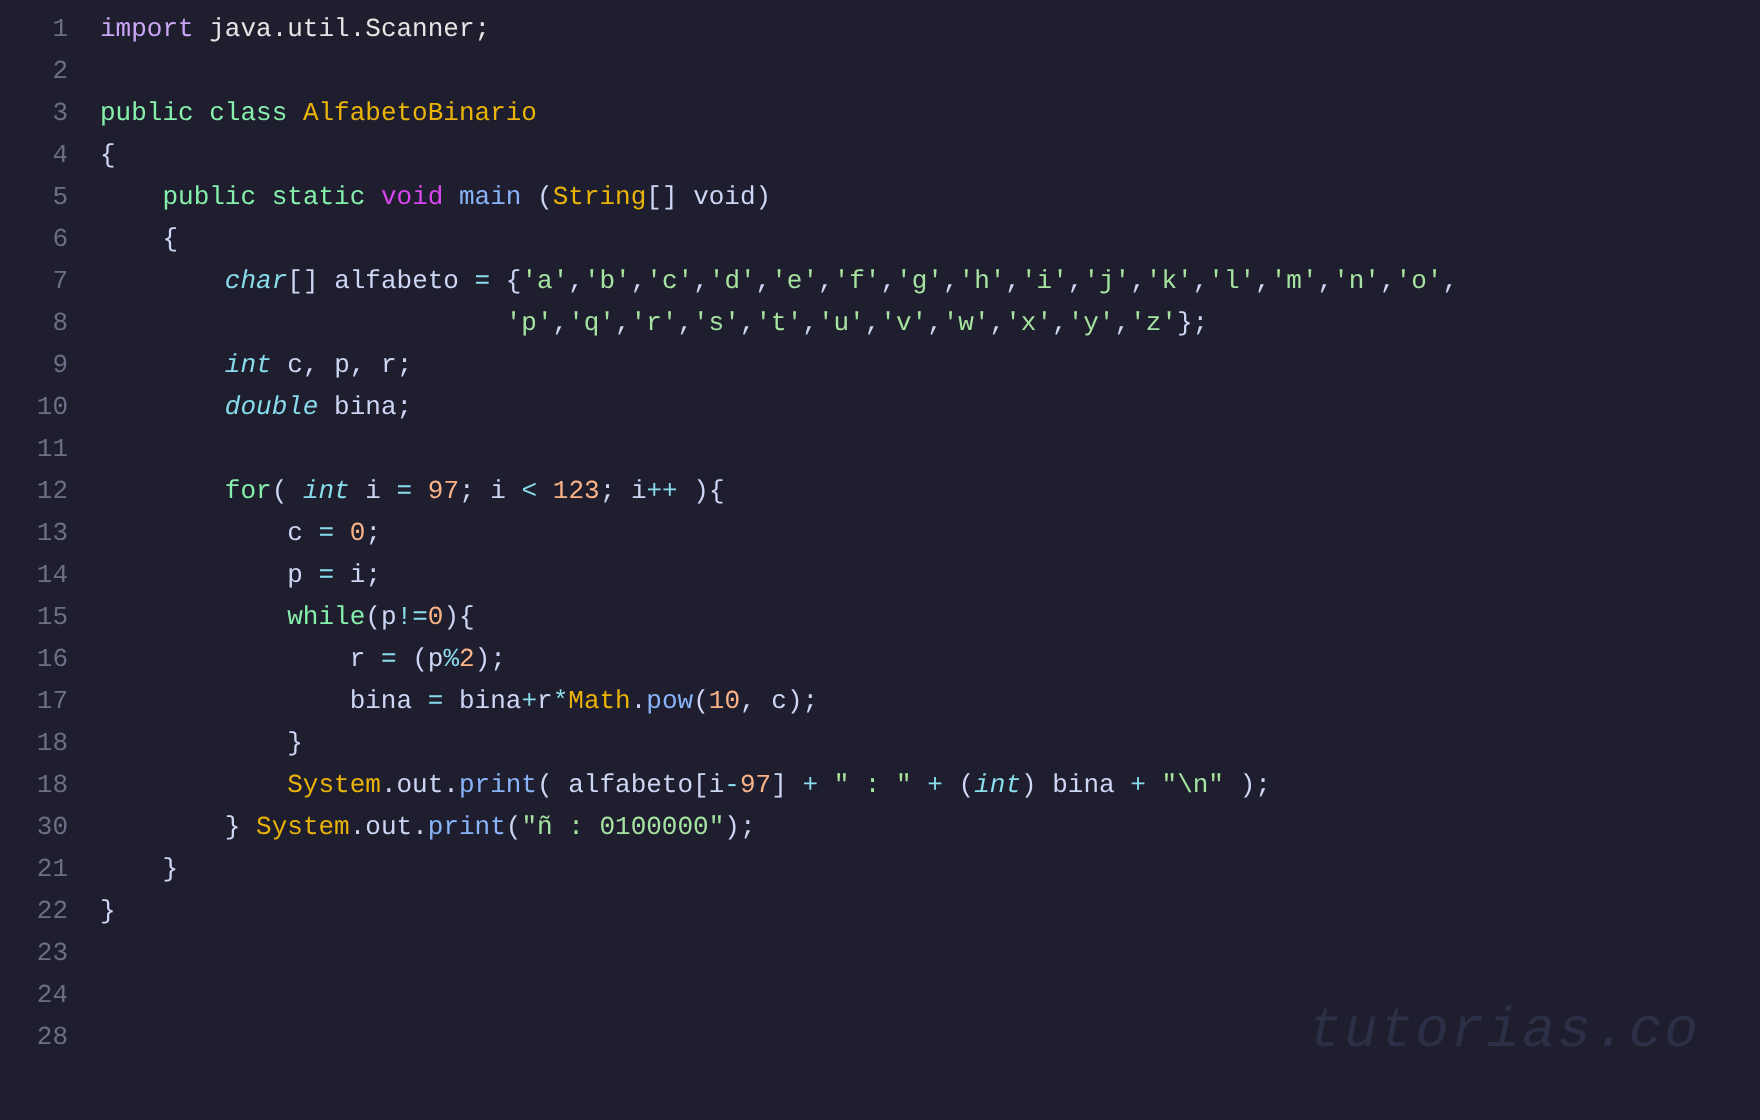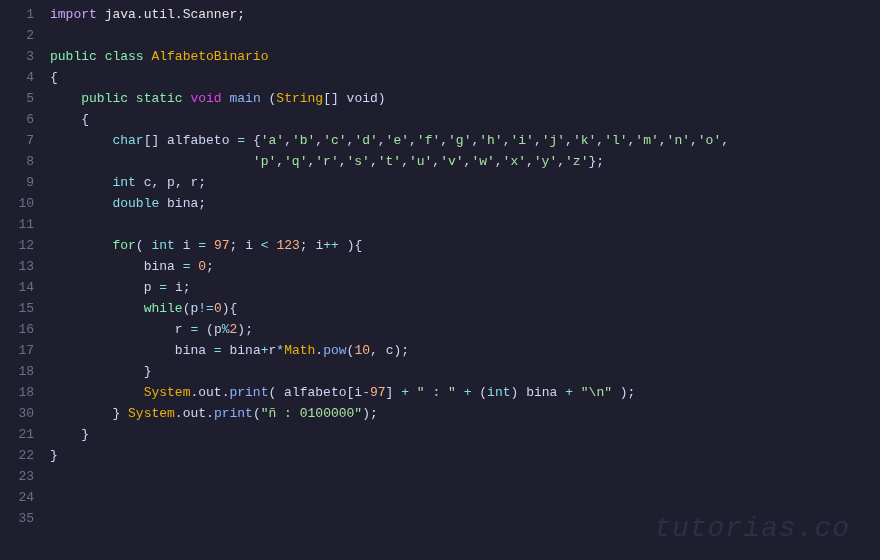--- a/index.html
+++ b/index.html
@@ -46,26 +46,26 @@
     .str { color: #a6e3a1; } 
     .num { color: #fab387; }
     .method { color: #89b4fa; }
     .class-name { color: #eab308; } 
     .var { color: #cdd6f4; }
     .op { color: #89dceb; }
     .punc { color: #cdd6f4; }
     .char-lit { color: #a6e3a1; }
     .plain { color: #e5e5e5; }
     .import-kw { color: #cba6f7; }
-    .int-kw { color: #89dceb; }
+    .int-kw { color: #89dceb; font-style: italic; }
 
     
     .watermark {
       position: absolute;
-      bottom: 16px;
+      bottom: 28px;
       right: 30px;
       font-size: 28px;
       font-family: 'Courier New', Courier, monospace;
       color: rgba(137, 180, 250, 0.12);
       font-style: italic;
       pointer-events: none;
       letter-spacing: 1px;
     }
   </style>
 </head>
@@ -90,21 +90,21 @@
     <div class="line-number">15</div>
     <div class="line-number">16</div>
     <div class="line-number">17</div>
     <div class="line-number">18</div>
     <div class="line-number">18</div>
     <div class="line-number">30</div>
     <div class="line-number">21</div>
     <div class="line-number">22</div>
     <div class="line-number">23</div>
     <div class="line-number">24</div>
-    <div class="line-number">35</div>
+    <div class="line-number">28</div>
   </div>
   <div class="code-lines">
 
     <div class="code-line"><span class="import-kw">import</span> <span class="plain">java.util.Scanner;</span></div>
 
     <div class="code-line"> </div>
 
     <div class="code-line"><span class="kw">public</span> <span class="kw">class</span> <span class="class-name">AlfabetoBinario</span></div>
 
     <div class="code-line"><span class="punc">{</span></div>
@@ -118,22 +118,22 @@
     <div class="code-line">                          <span class="char-lit">'p'</span><span class="punc">,</span><span class="char-lit">'q'</span><span class="punc">,</span><span class="char-lit">'r'</span><span class="punc">,</span><span class="char-lit">'s'</span><span class="punc">,</span><span class="char-lit">'t'</span><span class="punc">,</span><span class="char-lit">'u'</span><span class="punc">,</span><span class="char-lit">'v'</span><span class="punc">,</span><span class="char-lit">'w'</span><span class="punc">,</span><span class="char-lit">'x'</span><span class="punc">,</span><span class="char-lit">'y'</span><span class="punc">,</span><span class="char-lit">'z'</span><span class="punc">};</span></div>
 
     <div class="code-line">        <span class="int-kw">int</span> <span class="var">c</span><span class="punc">,</span> <span class="var">p</span><span class="punc">,</span> <span class="var">r</span><span class="punc">;</span></div>
 
     <div class="code-line">        <span class="int-kw">double</span> <span class="var">bina</span><span class="punc">;</span></div>
 
     <div class="code-line"> </div>
 
     <div class="code-line">        <span class="kw">for</span><span class="punc">(</span> <span class="int-kw">int</span> <span class="var">i</span> <span class="op">=</span> <span class="num">97</span><span class="punc">;</span> <span class="var">i</span> <span class="op">&lt;</span> <span class="num">123</span><span class="punc">;</span> <span class="var">i</span><span class="op">++</span> <span class="punc">){</span></div>
 
+    <div class="code-line">            <span class="var">c</span> <span class="op">=</span> <span class="num">0</span><span class="punc">;</span></div>
 
-    <div class="code-line">            <span class="var">bina</span> <span class="op">=</span> <span class="num">0</span><span class="punc">;</span></div>
 
     <div class="code-line">            <span class="var">p</span> <span class="op">=</span> <span class="var">i</span><span class="punc">;</span></div>
 
     <div class="code-line">            <span class="kw">while</span><span class="punc">(</span><span class="var">p</span><span class="op">!=</span><span class="num">0</span><span class="punc">){</span></div>
 
     <div class="code-line">                <span class="var">r</span> <span class="op">=</span> <span class="punc">(</span><span class="var">p</span><span class="op">%</span><span class="num">2</span><span class="punc">);</span></div>
 
     <div class="code-line">                <span class="var">bina</span> <span class="op">=</span> <span class="var">bina</span><span class="op">+</span><span class="var">r</span><span class="op">*</span><span class="class-name">Math</span><span class="punc">.</span><span class="method">pow</span><span class="punc">(</span><span class="num">10</span><span class="punc">,</span> <span class="var">c</span><span class="punc">);</span></div>
 
 

